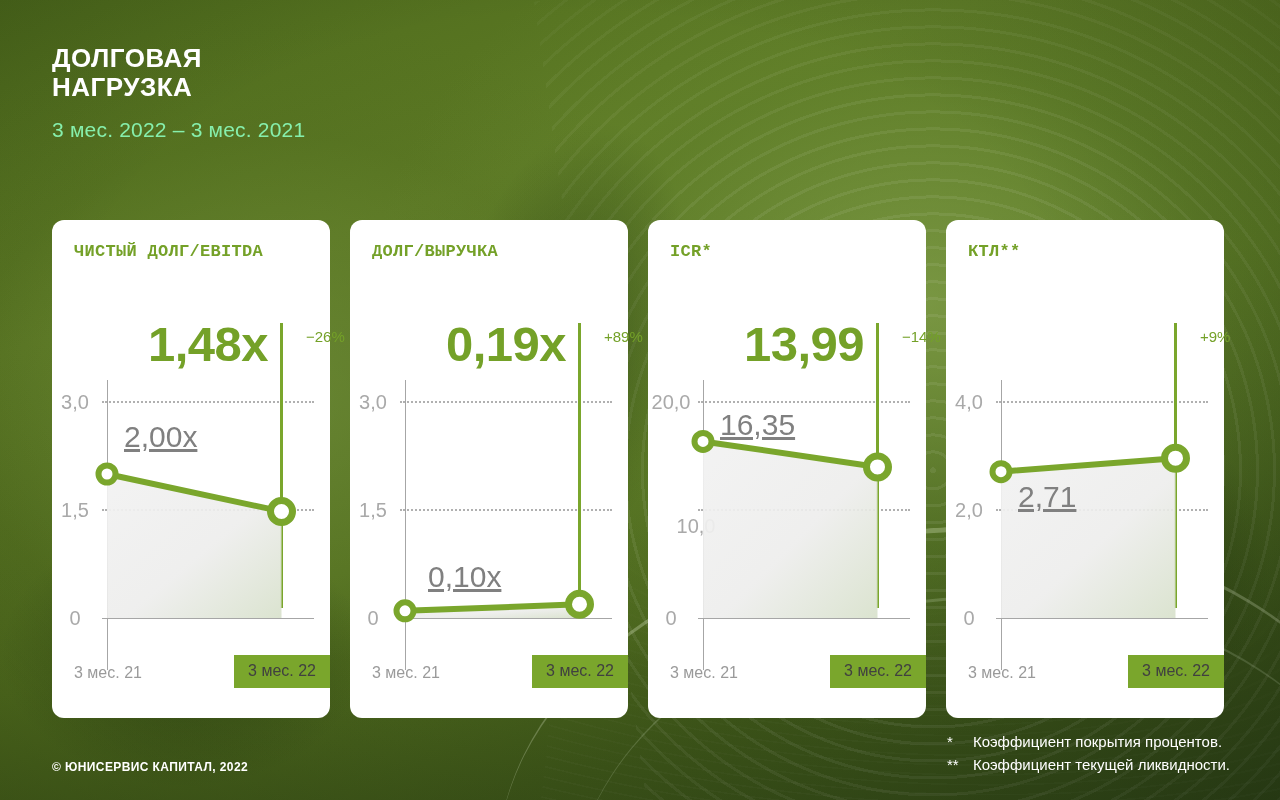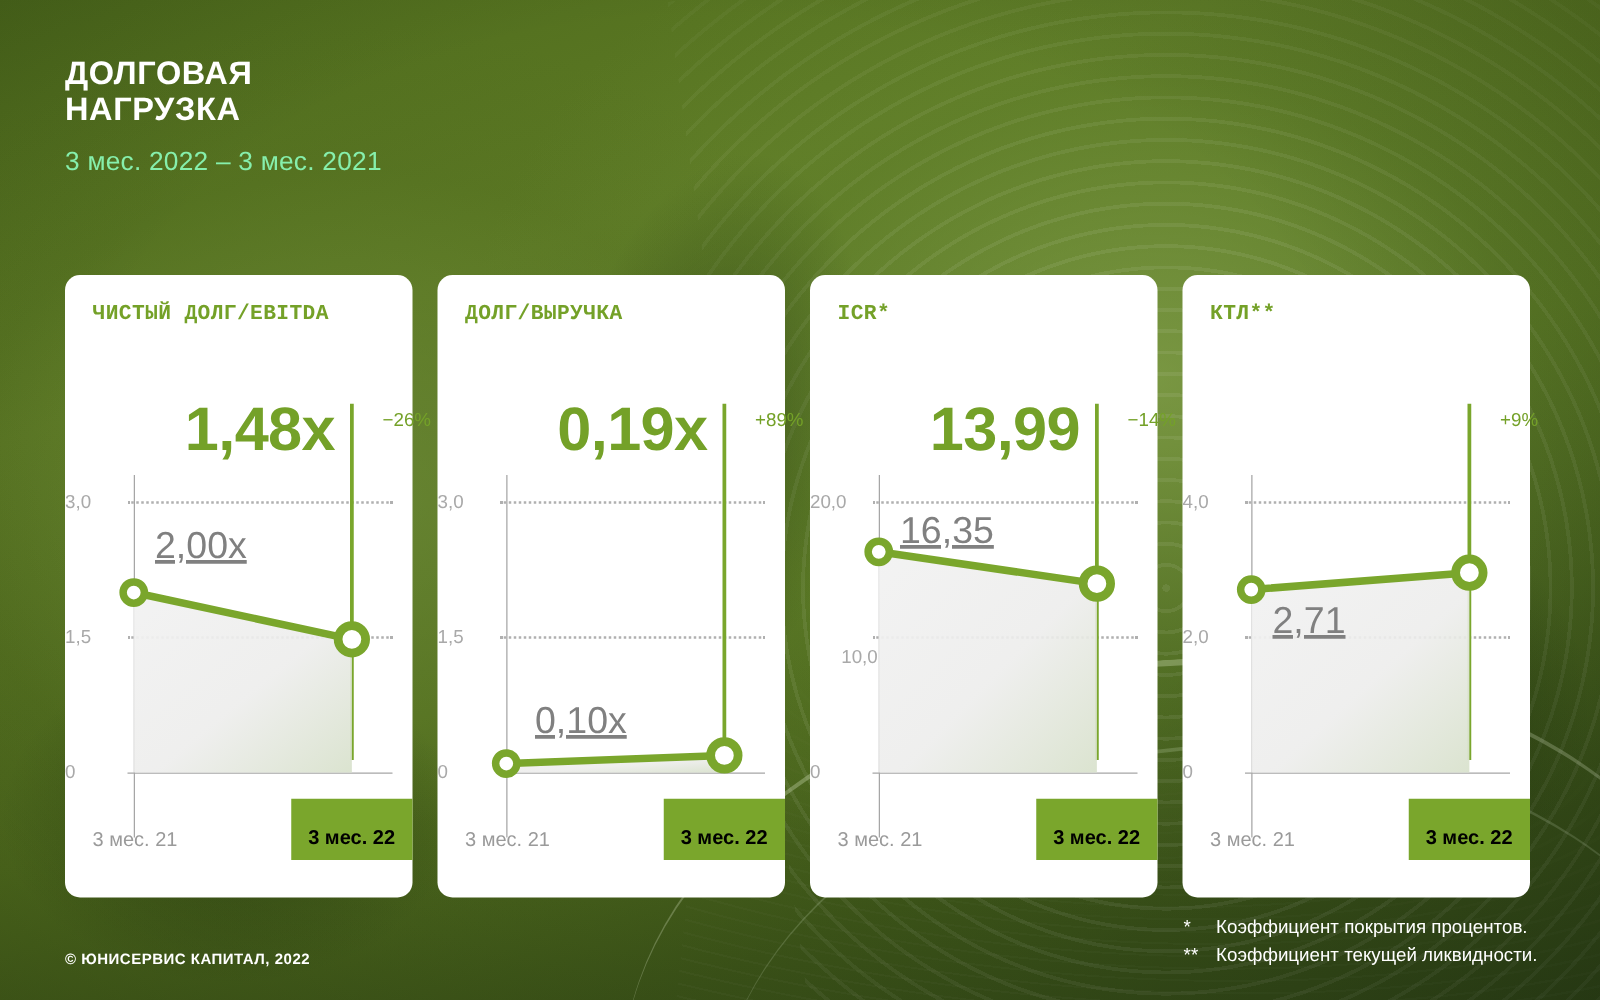--- a/index.html
+++ b/index.html
@@ -144,23 +144,23 @@
     left: 228px;
     top: 103px;
     width: 3px;
     bottom: 110px;
     background: #7aa62c;
   }
   .ytick {
     position: absolute;
     left: 0;
     width: 46px;
-    text-align: left;
+    text-align: center;
     color: #a9a9a9;
-    font-size: 15px;
+    font-size: 20px;
     transform: translateY(-50%);
   }
   .gridline {
     position: absolute;
     left: 50px;
     right: 16px;
     height: 0;
     border-top: 2px dotted #b0b0b0;
     transform: translateY(-1px);
   }
@@ -190,24 +190,24 @@
     bottom: 36px;
     color: #9a9a9a;
     font-size: 16px;
     white-space: nowrap;
   }
   .xbadge {
     position: absolute;
     right: 0;
     bottom: 30px;
     background: #7aa62c;
-    color: #000000;
+    color: #404040;
     font-size: 16px;
-    font-weight: bold;
-    padding: 23px 14px 8px 14px;
+    font-weight: normal;
+    padding: 7px 14px 8px 14px;
     white-space: nowrap;
   }
   .chart-svg { position: absolute; left: 0; top: 0; width: 278px; height: 498px; pointer-events: none; }
 
   
   .footnotes {
     position: absolute;
     right: 50px;
     bottom: 24px;
     text-align: left;

